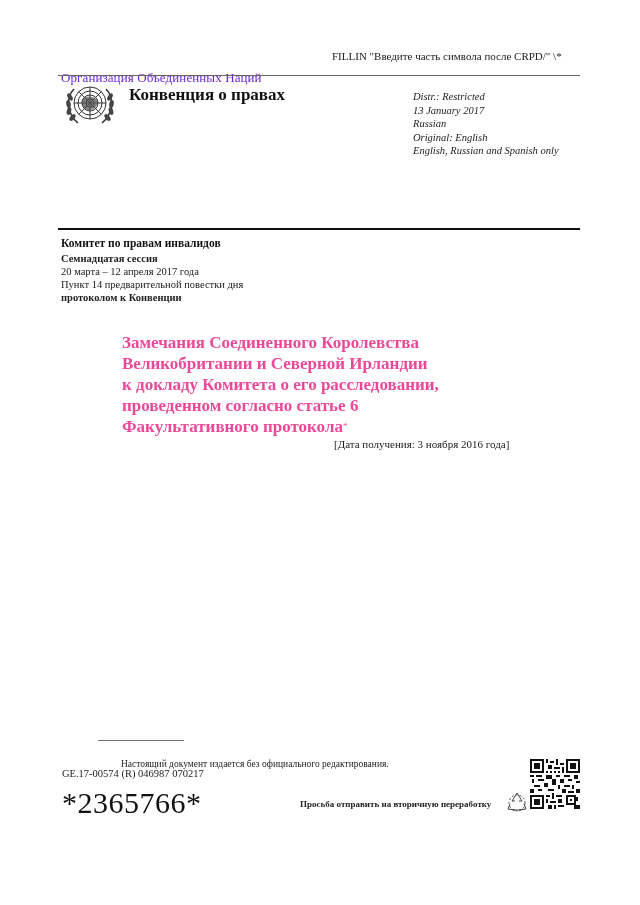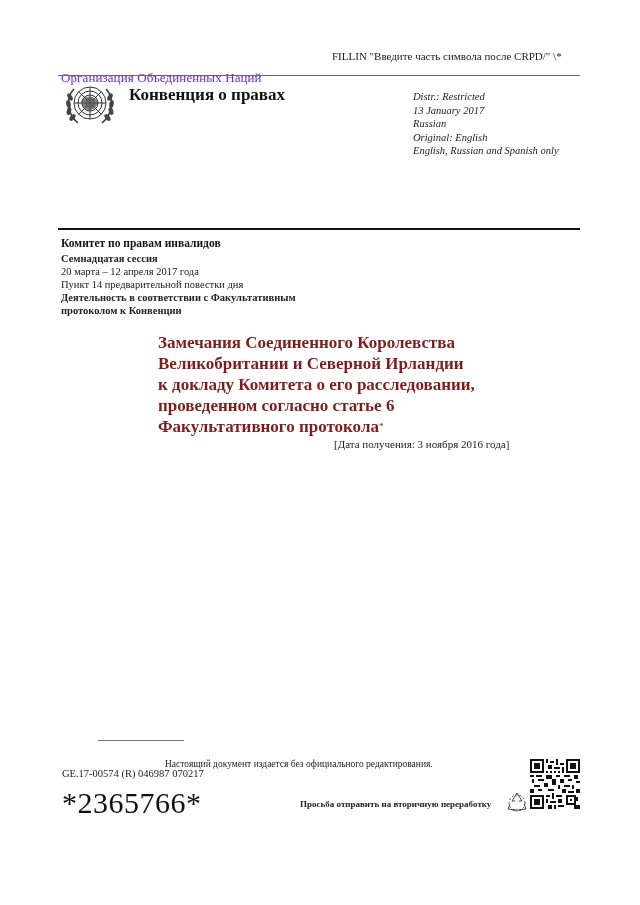--- a/index.html
+++ b/index.html
@@ -9,25 +9,25 @@
     .org-name { left: 61px; top: 70px; font-size: 13px; letter-spacing: 0.1px; color: #6d28d9; }
     .fillin { left: 332px; top: 50px; font-size: 11px; color: #222; white-space: nowrap; }
     .rule-top { left: 58px; top: 75px; width: 522px; height: 1px; background: #666; }
     .un-logo { left: 64px; top: 81px; width: 52px; height: 46px; }
     .conv-title { left: 129px; top: 84px; font-size: 17px; font-weight: bold; line-height: 21px; color: #111; }
     .distr { left: 413px; top: 90px; font-size: 10.5px; line-height: 13.5px; color: #222; font-style: italic; }
     .rule-thick { left: 58px; top: 228px; width: 522px; height: 2px; background: #111; }
     .committee { left: 61px; top: 237px; font-size: 11.5px; font-weight: bold; color: #111; }
     .session-block { left: 61px; top: 252px; font-size: 10.5px; line-height: 13px; color: #222; }
     .session-block .b { font-weight: bold; }
-    .main-title { left: 122px; top: 332px; font-size: 17px; font-weight: bold; line-height: 21px; color: #7f1d1d; margin-left: 36px; }
+    .main-title { left: 122px; top: 332px; font-size: 17px; font-weight: bold; line-height: 21px; color: #ec4899; }
     .main-title sup { font-size: 9px; font-weight: normal; vertical-align: 3px; }
     .received { left: 334px; top: 438px; font-size: 11px; color: #222; }
     .footnote-rule { left: 98px; top: 740px; width: 86px; height: 1px; background: #777; }
-    .footnote { left: 121px; top: 759px; font-size: 9.5px; color: #222; white-space: nowrap; margin-left: 44px; }
+    .footnote { left: 121px; top: 759px; font-size: 9.5px; color: #222; white-space: nowrap; }
     .doc-symbol { left: 62px; top: 768px; font-size: 10.5px; color: #222; white-space: nowrap; }
     .barcode-text { left: 62px; top: 786px; font-size: 30px; color: #111; letter-spacing: 0.5px; }
     .recycle-text { left: 300px; top: 799px; font-size: 9px; font-weight: bold; color: #222; white-space: nowrap; }
     .recycle-icon { left: 506px; top: 791px; width: 22px; height: 22px; }
     .qr { left: 530px; top: 759px; width: 50px; height: 50px; }
   </style>
 </head>
 <body>
 
 <div class="abs org-name">Организация Объединенных Наций</div>
@@ -79,21 +79,20 @@
 </div>
 
 <div class="abs rule-thick"></div>
 
 <div class="abs committee">Комитет по правам инвалидов</div>
 
 <div class="abs session-block">
   <div class="b">Семнадцатая сессия</div>
   <div>20 марта – 12 апреля 2017 года</div>
   <div>Пункт 14 предварительной повестки дня</div>
-  <div class="b">Деятельность в соответствии с Факультативным</div>
   <div class="b">протоколом к Конвенции</div>
 </div>
 
 <div class="abs main-title">
   <div>Замечания Соединенного Королевства</div>
   <div>Великобритании и Северной Ирландии</div>
   <div>к докладу Комитета о его расследовании,</div>
   <div>проведенном согласно статье 6</div>
   <div><span>Факультативного протокола</span><sup>*</sup></div>
 </div>

